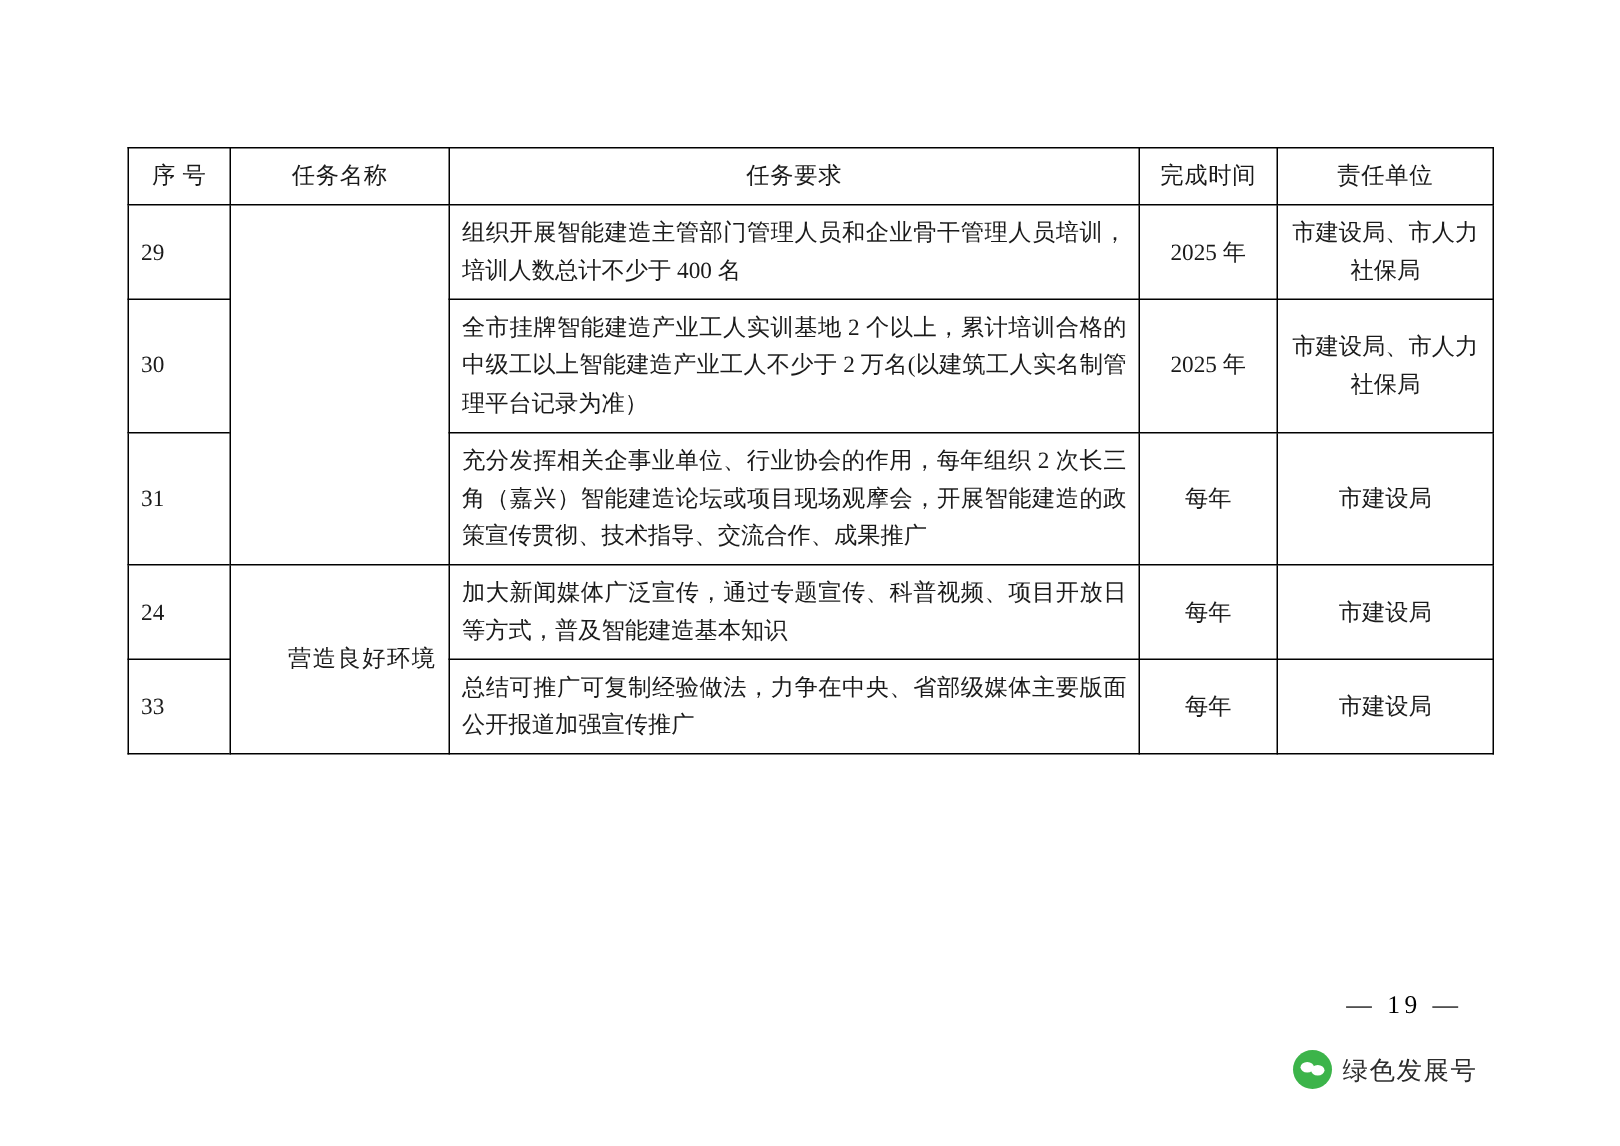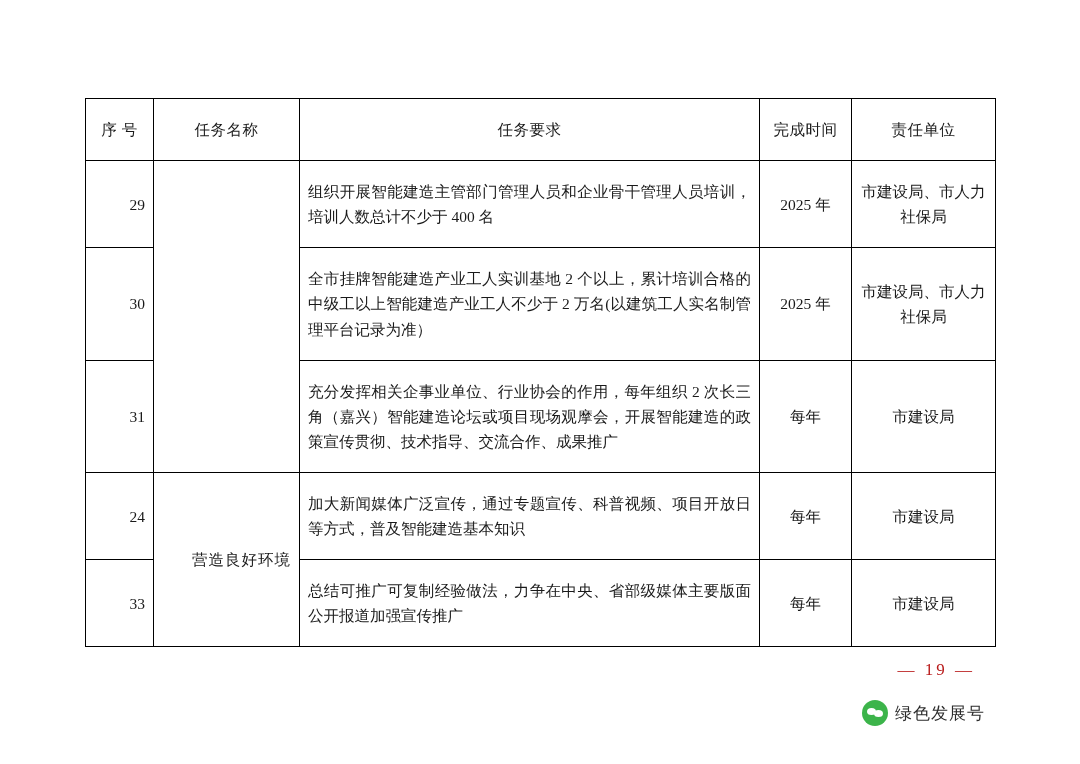--- a/index.html
+++ b/index.html
@@ -29,40 +29,40 @@
     width: 910px;
   }
   table.doc-table {
     border-collapse: collapse;
     width: 910px;
     table-layout: fixed;
     background: #fff;
   }
   table.doc-table td, table.doc-table th {
     border: 1px solid #000000;
-    padding: 18px 8px;
+    padding: 6px 8px;
     vertical-align: middle;
     font-size: 15.5px;
     line-height: 1.62;
     font-weight: normal;
   }
   thead th {
     text-align: center;
     font-size: 16px;
     padding: 9px 6px;
     letter-spacing: 0.5px;
   }
   col.c-seq { width: 68px; }
   col.c-name { width: 146px; }
   col.c-req { width: 460px; }
   col.c-time { width: 92px; }
   col.c-unit { width: 144px; }
 
   td.seq {
-    text-align: right;
+    text-align: left;
     font-size: 16px;
   }
   td.name {
     text-align: right;
     font-weight: bold;
     font-size: 16.5px;
     letter-spacing: 1px;
   }
   td.req {
     text-align: justify;
@@ -79,21 +79,21 @@
     padding-left: 10px;
     font-size: 15.5px;
     line-height: 1.6;
   }
   .page-number {
     position: absolute;
     right: 105px;
     top: 660px;
     font-size: 17px;
     letter-spacing: 3px;
-    color: #b91c1c;
+    color: #000000;
   }
   .wm {
     position: absolute;
     left: 862px;
     top: 700px;
     display: flex;
     align-items: center;
     gap: 7px;
     font-family: "Liberation Sans", sans-serif;
   }

